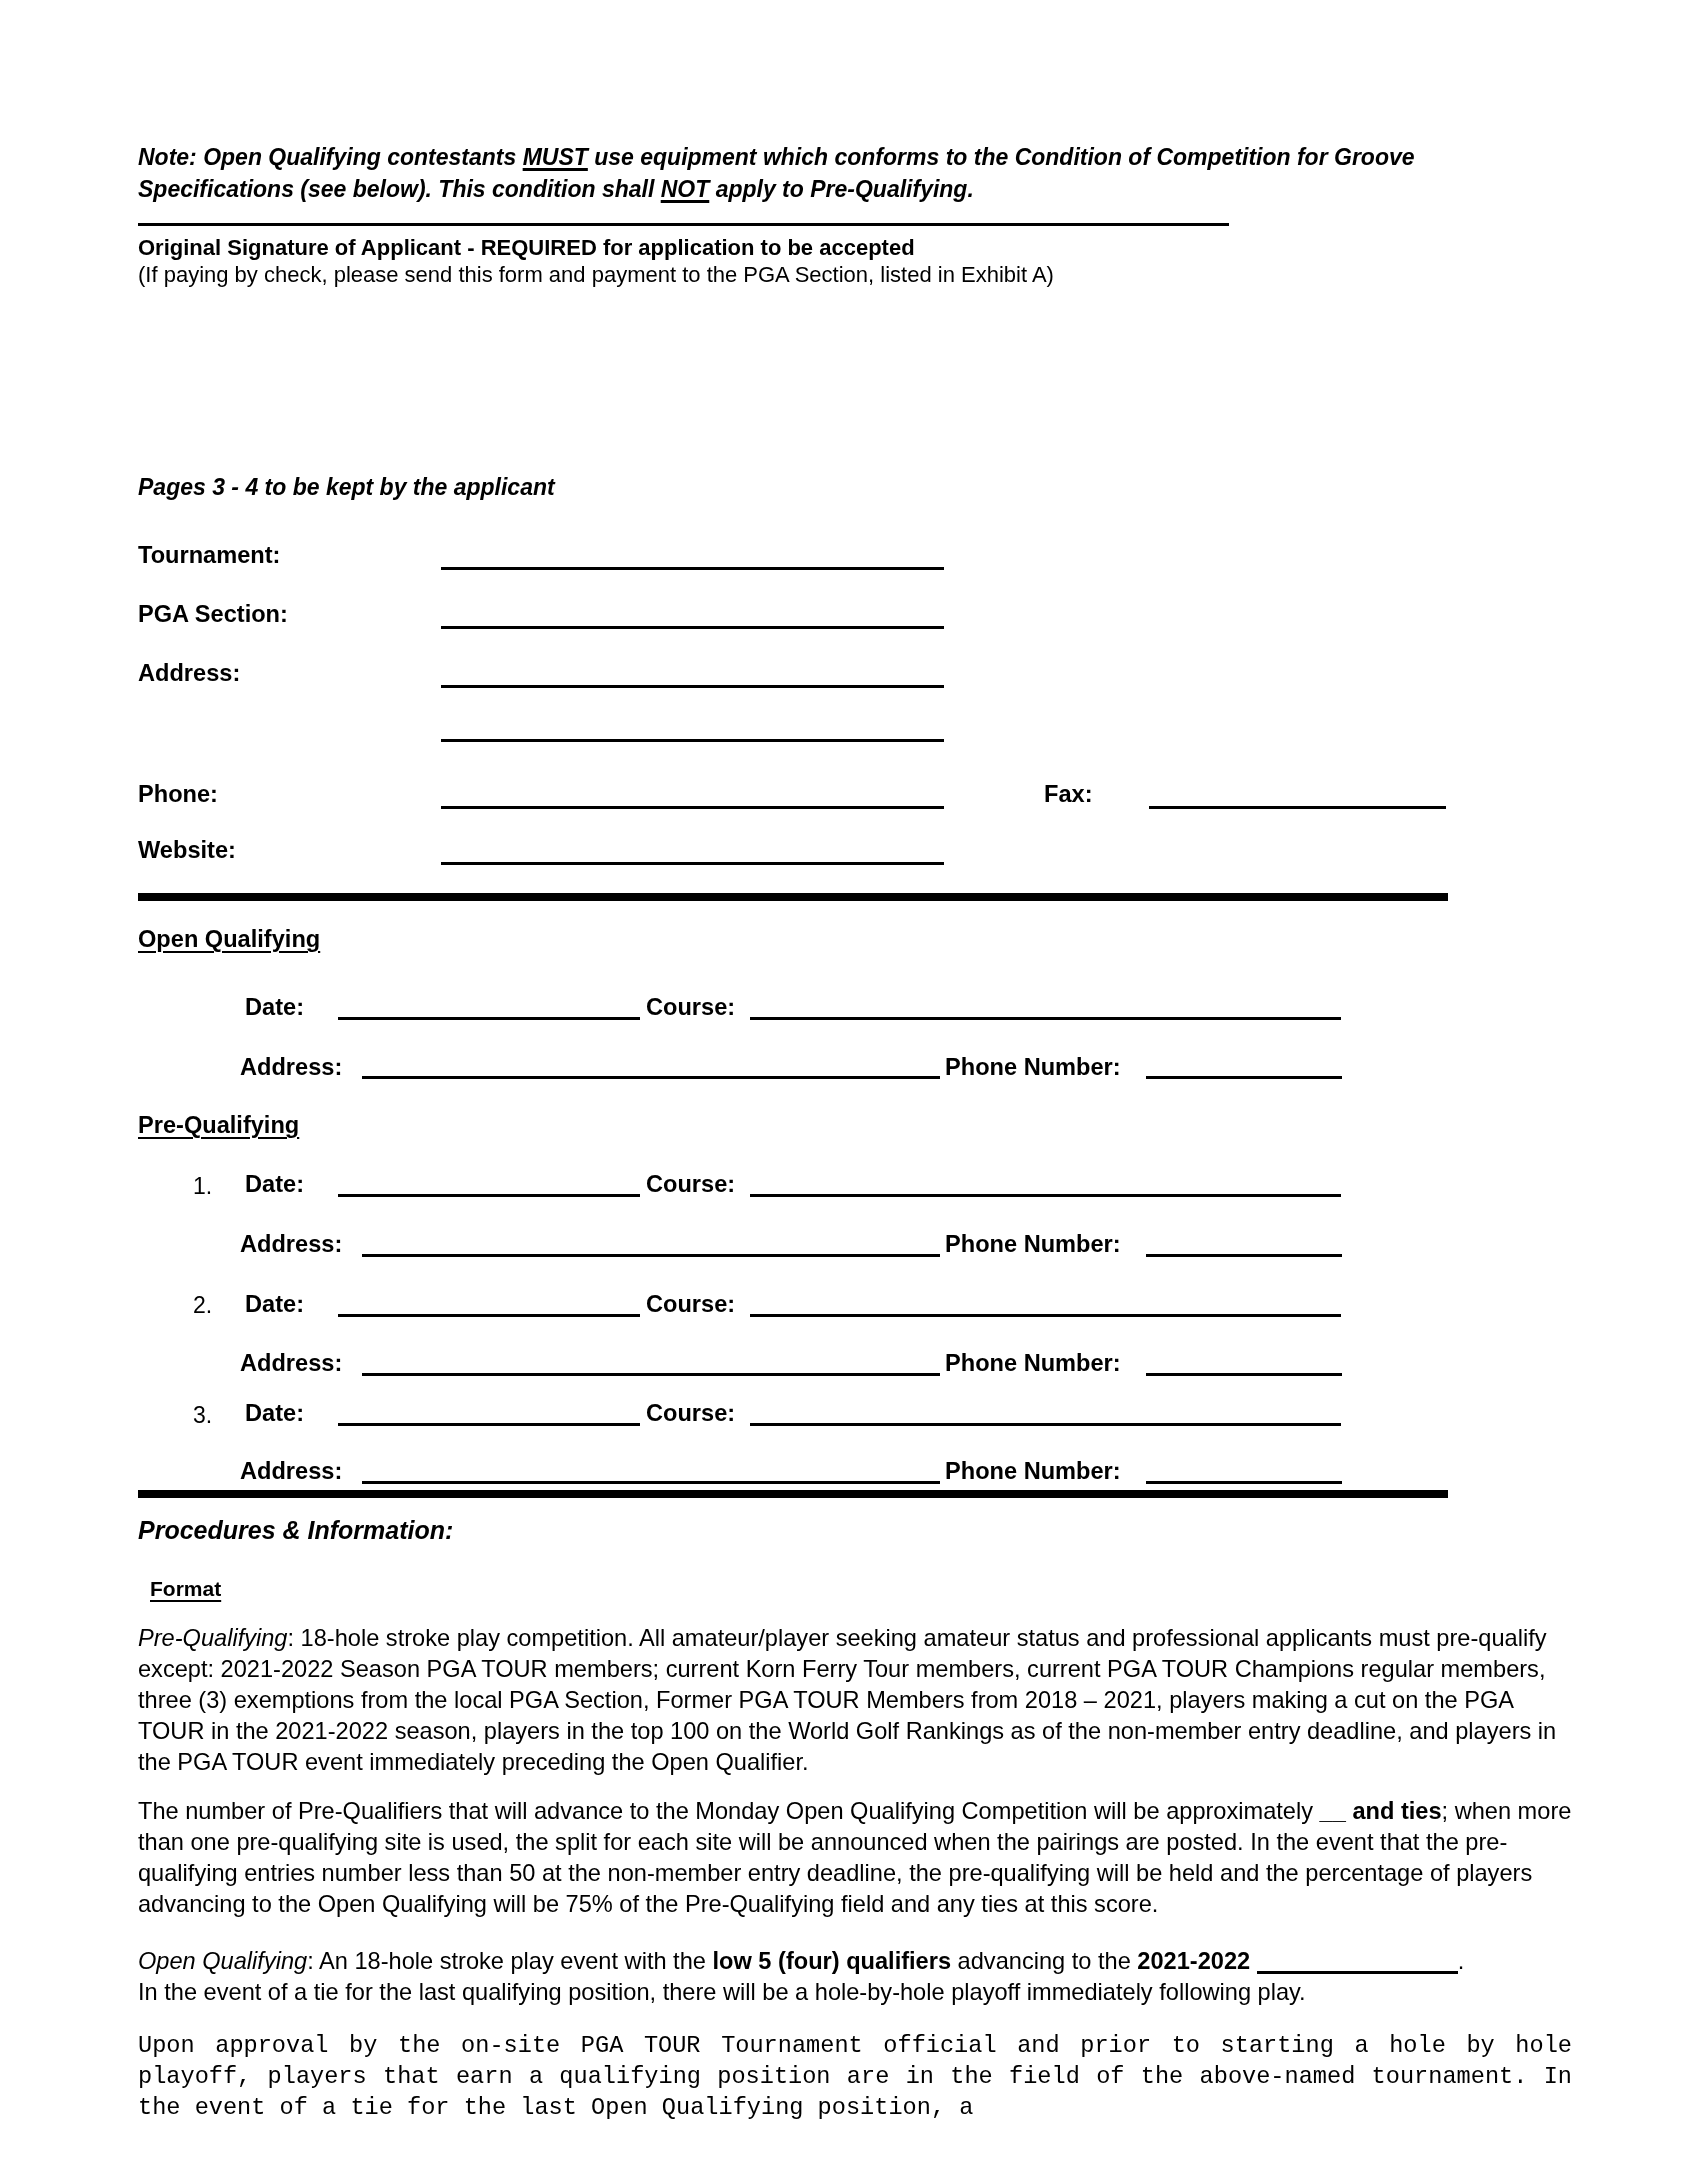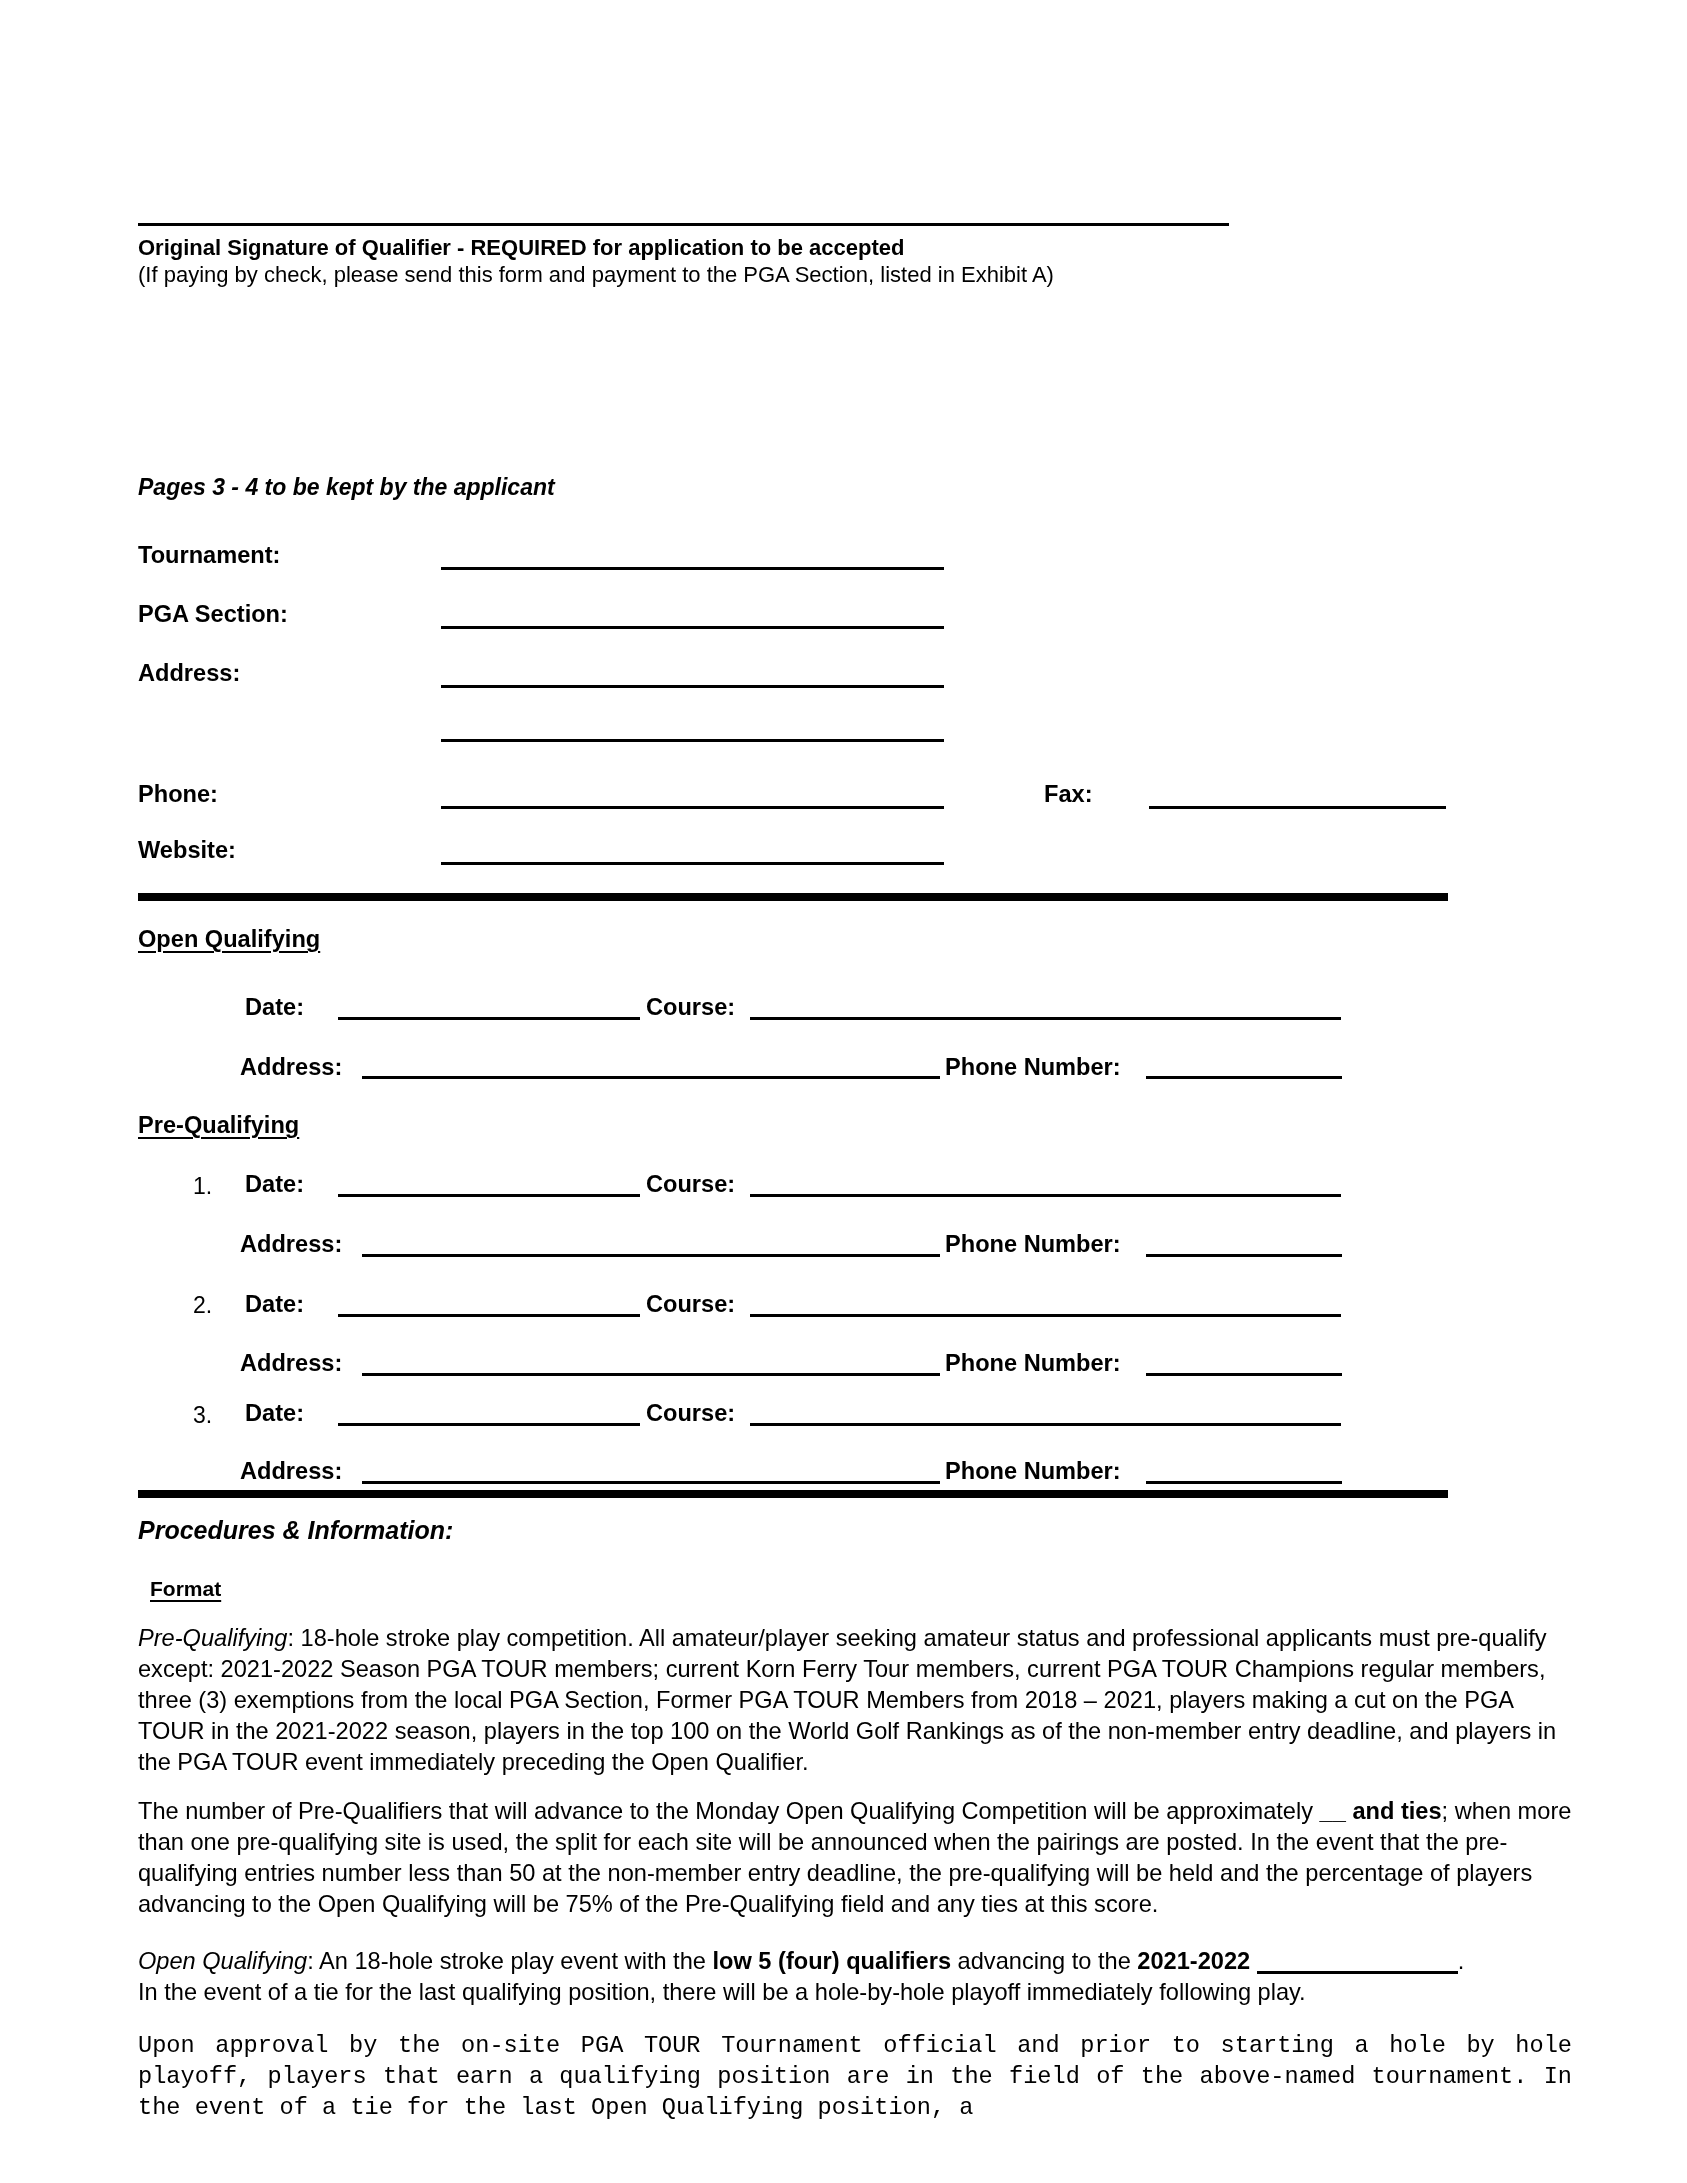--- a/index.html
+++ b/index.html
@@ -54,23 +54,24 @@
   .blank-long {
     display:inline-block; width:201px; height:0;
     border-bottom:3.4px solid #000; vertical-align:-5px; margin-left:6.7px;
   }
 </style>
 </head>
 <body>
 
 <div class="page">
 
+  <p class="note"><span>Note:  Open Qualifying contestants </span><u>MUST</u><span> use equipment which conforms to the Condition of Competition for Groove Specifications (see below).  This condition shall </span><u>NOT</u><span> apply to Pre-Qualifying.</span></p>
 
   <div class="sig-rule"></div>
-  <div class="sig-label">Original Signature of Qualifier - REQUIRED for application to be accepted</div>
+  <div class="sig-label">Original Signature of Applicant - REQUIRED for application to be accepted</div>
   <div class="sig-note">(If paying by check, please send this form and payment to the PGA Section, listed in Exhibit A)</div>
 
   <div class="keep-note">Pages 3 - 4 to be kept by the applicant</div>
 
   <span class="lbl" style="left:138px; top:542px">Tournament:</span>
   <div class="ln" style="left:441px; top:567px; width:503px"></div>
 
   <span class="lbl" style="left:138px; top:601px">PGA Section:</span>
   <div class="ln" style="left:441px; top:626px; width:503px"></div>
 

